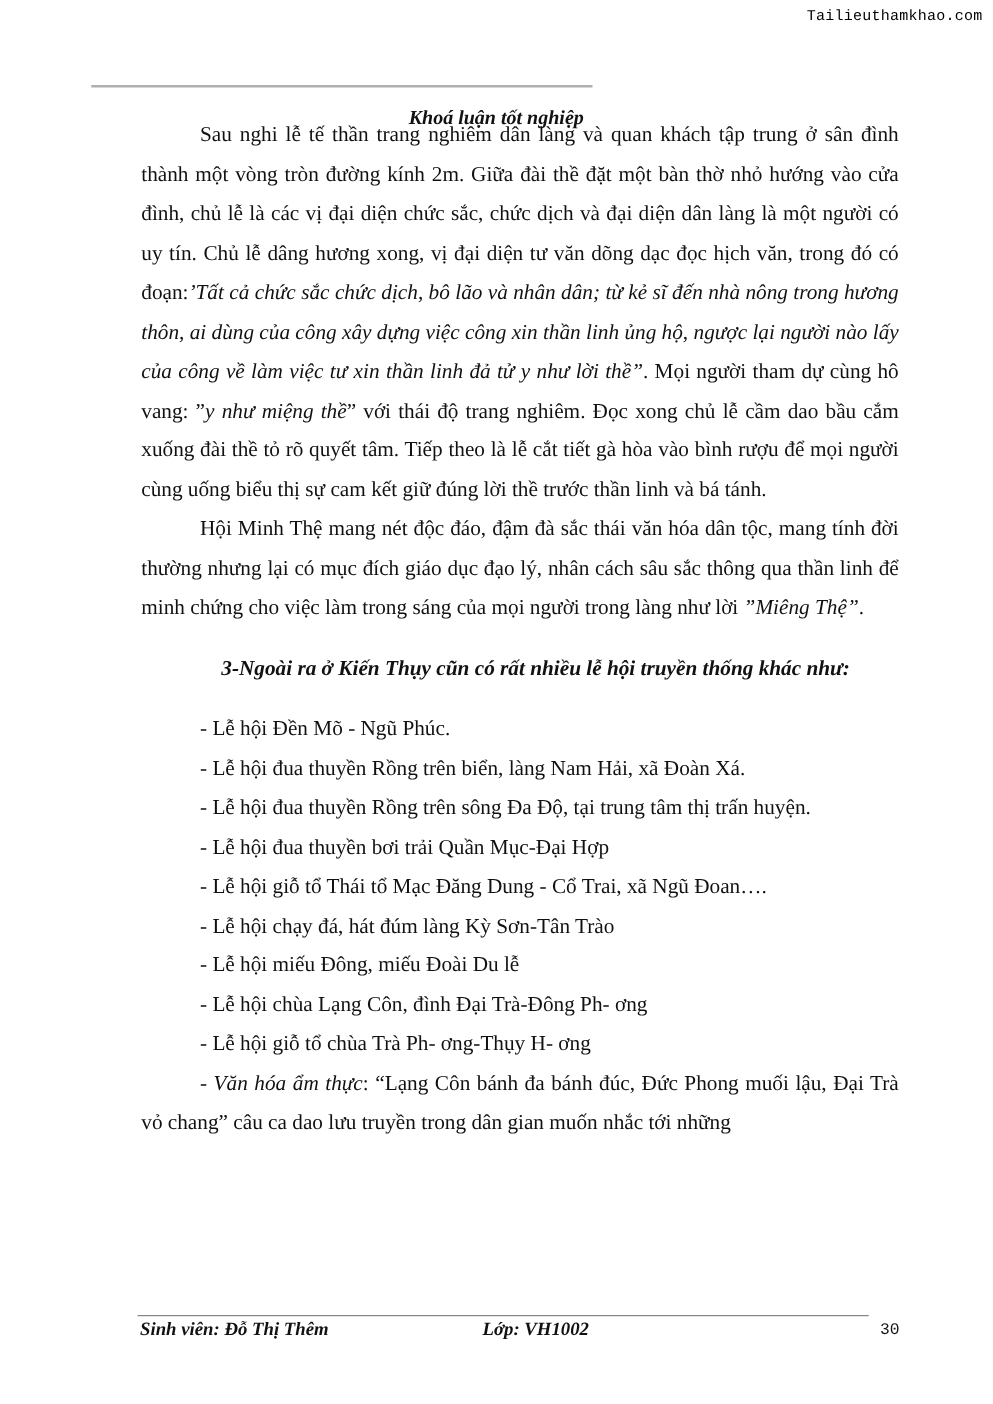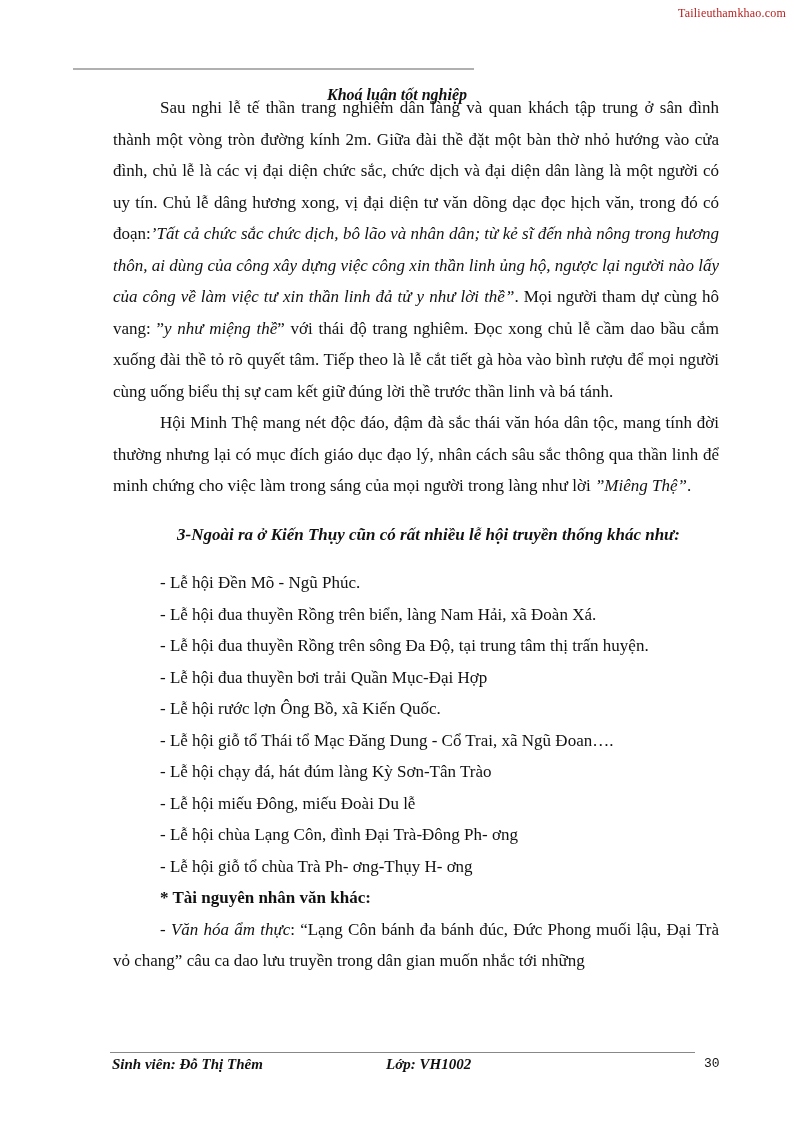--- a/index.html
+++ b/index.html
@@ -1,19 +1,19 @@
 <!DOCTYPE html>
 <html><head>
 <meta charset="utf-8">
 <style>
   html, body { margin: 0; padding: 0; background: #ffffff; }
   body { width: 794px; height: 1123px; position: relative; overflow: hidden;
          font-family: "Liberation Serif", serif; color: #111; }
-  .watermark { position: absolute; top: 6px; right: 8px; font-family: Liberation Serif, serif;
-               font-size: 12px; color: #b91c1c; letter-spacing: 0.2px; }
+  .watermark { position: absolute; top: 6px; right: 8px; font-family: Liberation Mono, monospace;
+               font-size: 12px; color: #000000; letter-spacing: 0.2px; }
   .header-title { position: absolute; top: 50px; left: 0; width: 794px; text-align: center;
                   font-size: 16px; font-weight: bold; font-style: italic; margin-top: 36px; }
   .header-rule { position: absolute; top: 68px; left: 73px; width: 401px; height: 2px; background: #b0b0b0; }
   .content { position: absolute; top: 92px; left: 113px; width: 606px; font-size: 17px; line-height: 31.5px; }
   .para { margin: 0; text-align: justify; text-indent: 47px; }
   .para .it { font-style: italic; }
   .heading { margin: 17px; padding-left: 47px; font-weight: bold; font-style: italic; }
   .heading2 { margin: 0; padding-left: 47px; font-weight: bold; }
   .list-item { margin: 0; padding-left: 47px; }
   .footer-rule { position: absolute; top: 1052px; left: 110px; width: 585px; height: 1px; background: #888; }
@@ -35,29 +35,27 @@
 
   <p class="para"><span>Hội Minh Thệ mang nét độc đáo, đậm đà sắc thái văn hóa dân tộc, mang tính đời thường nhưng lại có mục đích giáo dục đạo lý, nhân cách sâu sắc thông qua thần linh để minh chứng cho việc làm trong sáng của mọi người trong làng như lời </span><span class="it">”Miêng Thệ”</span><span>.</span></p>
 
   <p class="heading">3-Ngoài ra ở Kiến Thụy cũn có rất nhiều lễ hội truyền thống khác như:</p>
 
   <div>
     <p class="list-item">- Lễ hội Đền Mõ - Ngũ Phúc.</p>
     <p class="list-item">- Lễ hội đua thuyền Rồng trên biển, làng Nam Hải, xã Đoàn Xá.</p>
     <p class="list-item">- Lễ hội đua thuyền Rồng trên sông Đa Độ, tại trung tâm thị trấn huyện.</p>
     <p class="list-item">- Lễ hội đua thuyền bơi trải Quần Mục-Đại Hợp</p>
-    <p class="list-item">- Lễ hội rước lợn Ông Bồ, xã Kiến Quốc.</p>
     <p class="list-item">- Lễ hội giỗ tổ Thái tổ Mạc Đăng Dung - Cổ Trai, xã Ngũ Đoan….</p>
     <p class="list-item">- Lễ hội chạy đá, hát đúm làng Kỳ Sơn-Tân Trào</p>
     <p class="list-item">- Lễ hội miếu Đông, miếu Đoài Du lễ</p>
     <p class="list-item">- Lễ hội chùa Lạng Côn, đình Đại Trà-Đông Ph- ơng</p>
     <p class="list-item">- Lễ hội giỗ tổ chùa Trà Ph- ơng-Thụy H- ơng</p>
   </div>
 
-  <p class="heading2">* Tài nguyên nhân văn khác:</p>
 
   <p class="para"><span>- </span><span class="it">Văn hóa ẩm thực</span><span>: “Lạng Côn bánh đa bánh đúc, Đức Phong muối lậu, Đại Trà vỏ chang” câu ca dao lưu truyền trong dân gian muốn nhắc tới những</span></p>
 </div>
 
 <div class="footer-rule"></div>
 <div class="footer">
   <span class="student">Sinh viên: Đỗ Thị Thêm</span>
   <span class="cls">Lớp: VH1002</span>
 </div>
 <div class="page-number">30</div>

